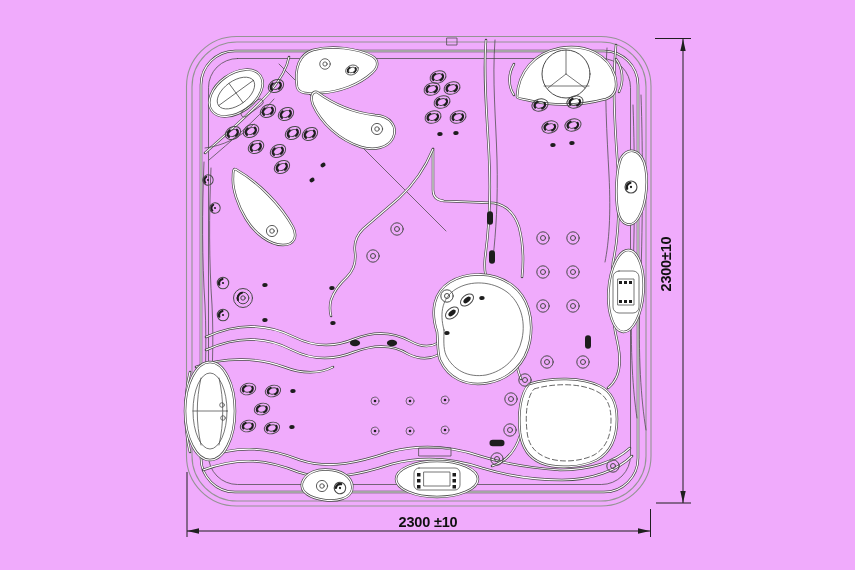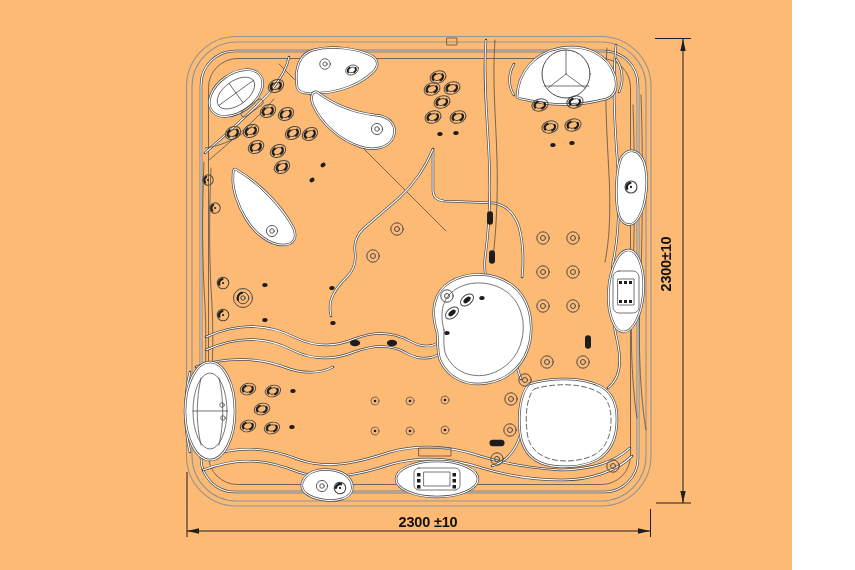--- a/index.html
+++ b/index.html
@@ -1,16 +1,16 @@
 <!DOCTYPE html>
 <html><head>
 <meta charset="utf-8">
 <style>
   html,body{margin:0;padding:0;background:#ffffff;width:855px;height:570px;overflow:hidden}
-  .canvas{position:relative;width:792px;height:570px;background:#fdba74}
+  .canvas{position:relative;width:855px;height:570px;background:#f0abfc}
   svg{display:block}
   .ln{fill:none;stroke:#4a4a4a;stroke-width:1;stroke-linecap:round;stroke-linejoin:round}
   .thin{stroke-width:.75}
   .gray{fill:none;stroke:#949494;stroke-width:1.1}
   .dbl{fill:none;stroke:#4a4a4a;stroke-width:2.5;stroke-linecap:round;stroke-linejoin:round}
   .dbl-in{fill:none !important;stroke:#ffffff !important;stroke-width:1.15 !important}
   .filled{fill:#ffffff}
   .dash{stroke-dasharray:5 3;stroke-width:.85}
   .arc{fill:none;stroke:#1d1d1d;stroke-width:2.1;stroke-linecap:round}
   .dk{fill:#1d1d1d;stroke:none}

